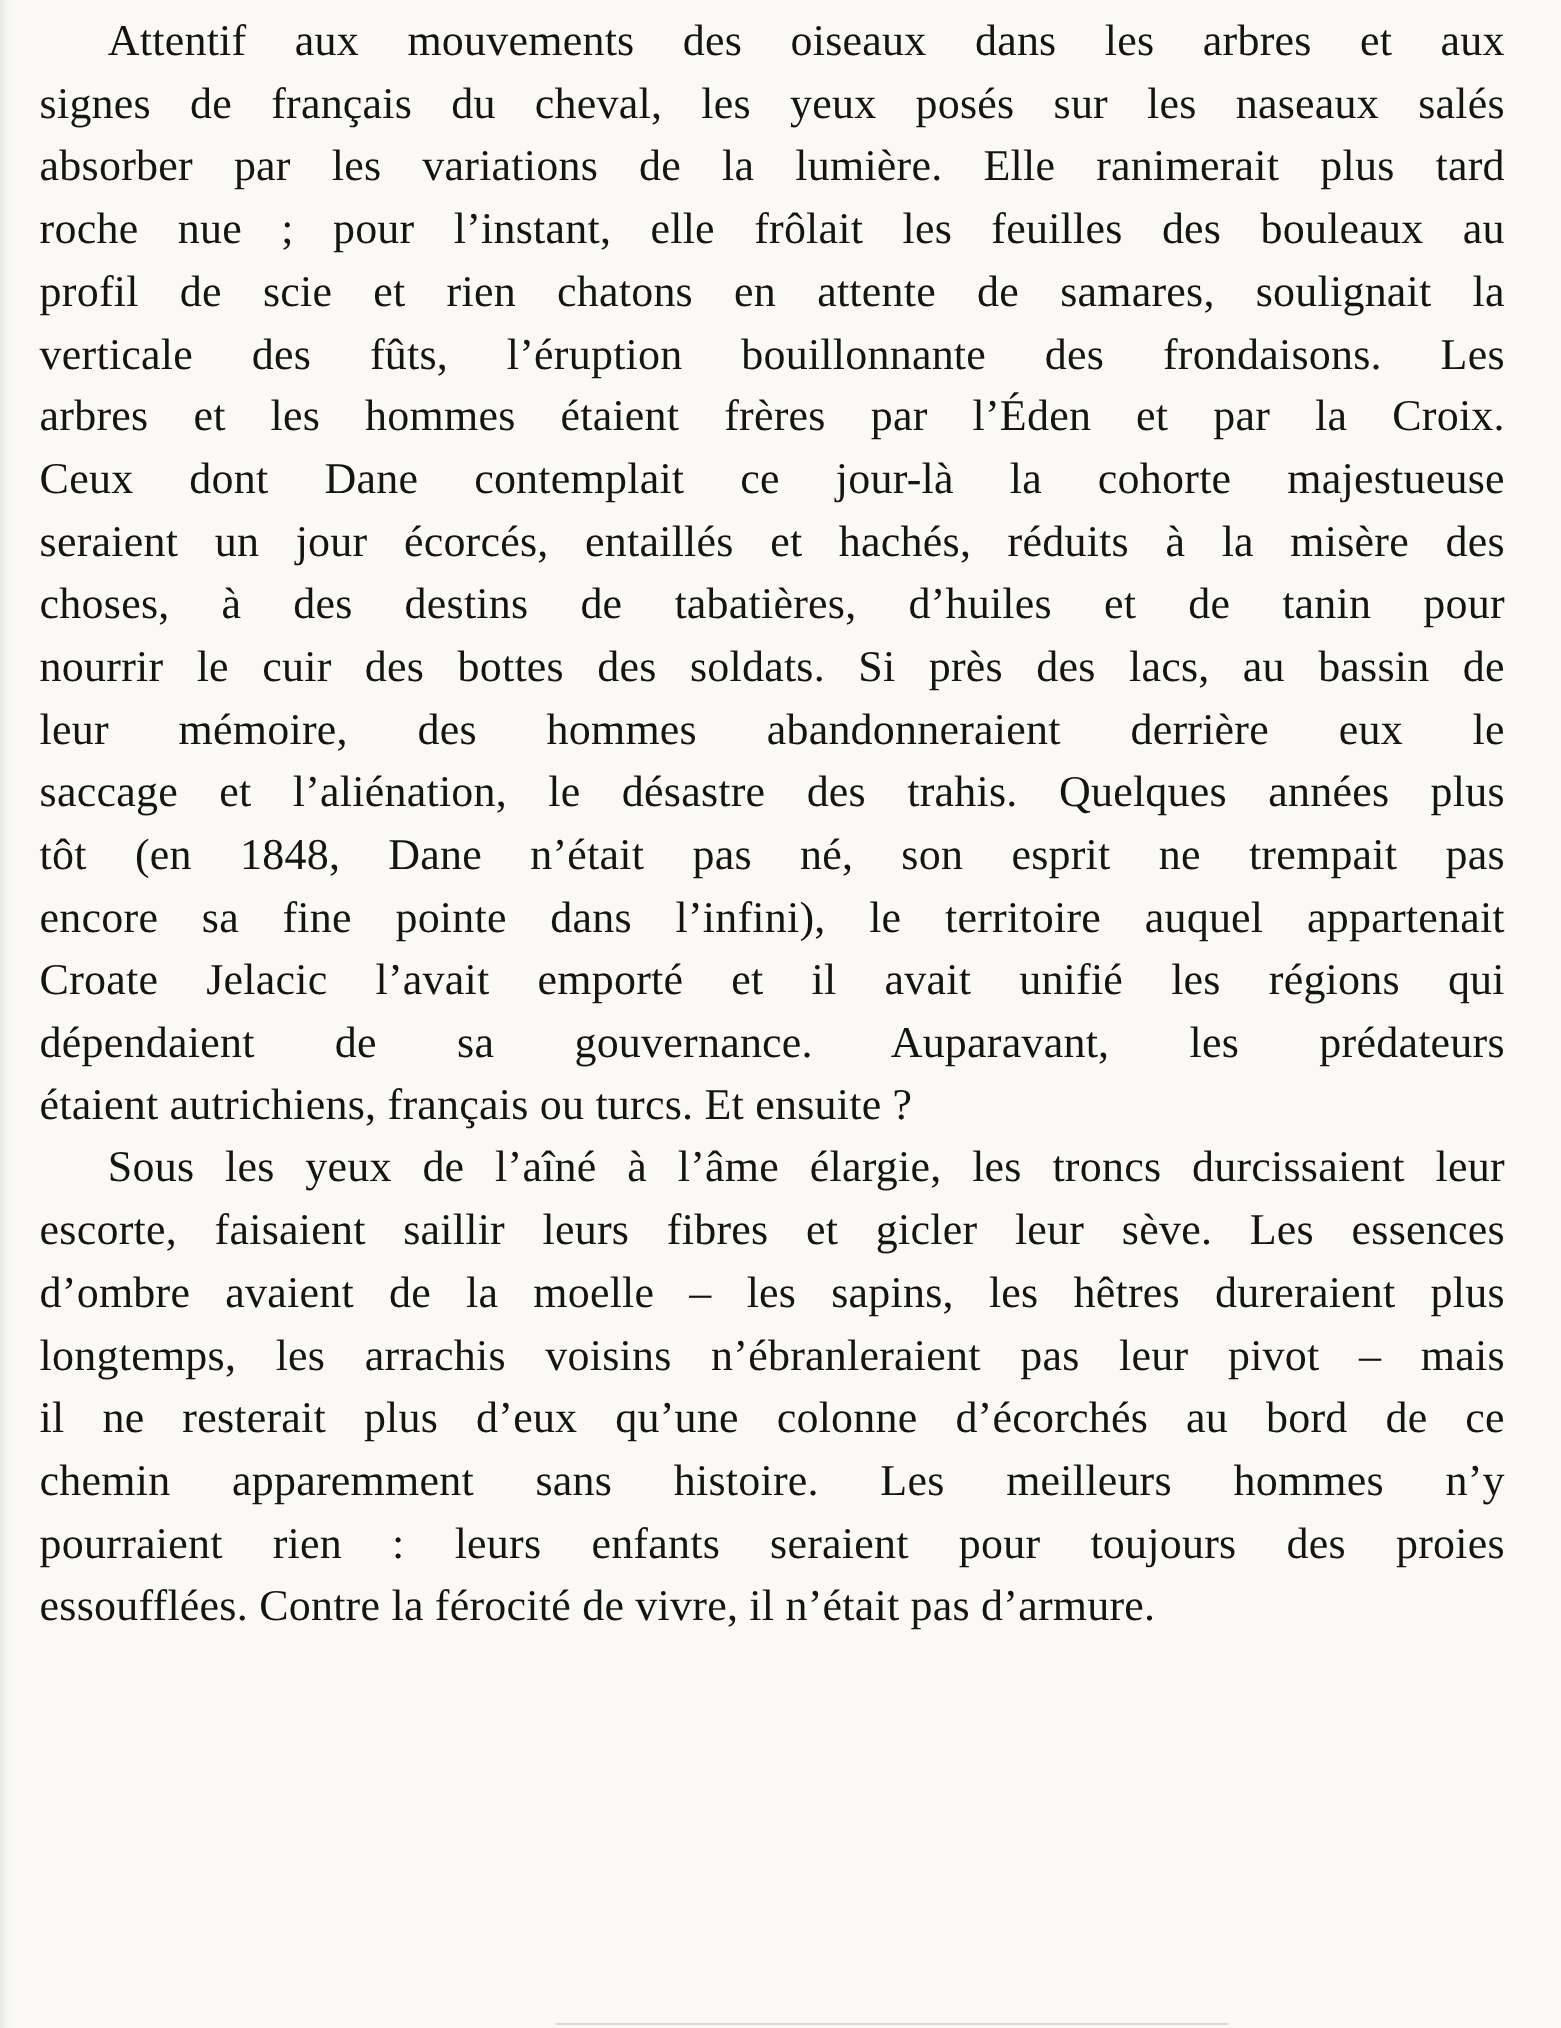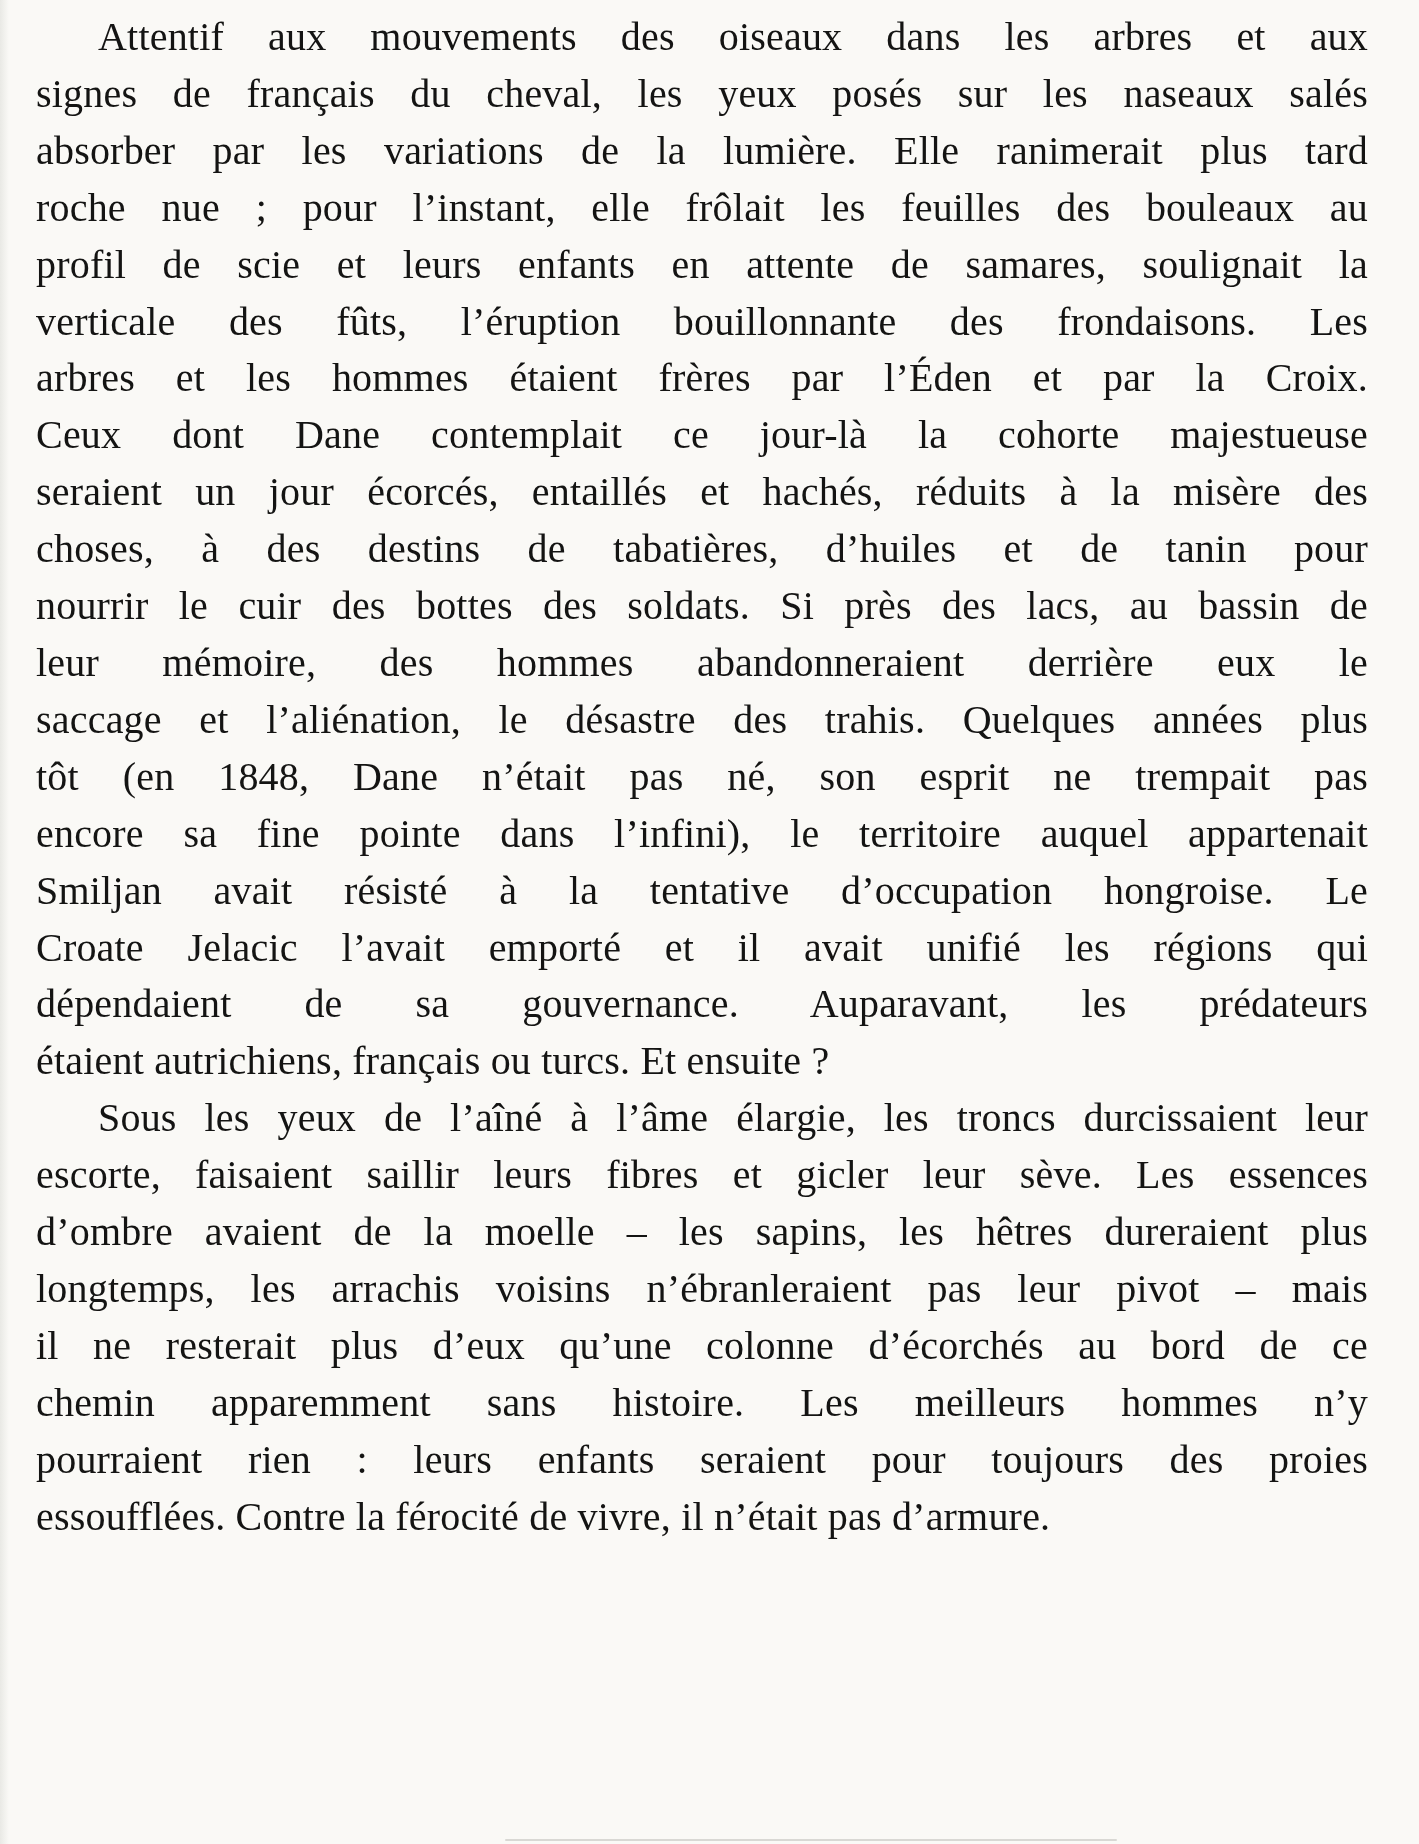--- a/index.html
+++ b/index.html
@@ -65,32 +65,31 @@
 </head>
 <body>
 
 <div class="page" style="background: rgb(250, 249, 246); color: rgb(20, 20, 19);">
   <div id="text-block">
       <div class="paragraph">
         <div class="line first-line">Attentif aux mouvements des oiseaux dans les arbres et aux</div>
         <div class="line">signes de français du cheval, les yeux posés sur les naseaux salés</div>
         <div class="line">absorber par les variations de la lumière. Elle ranimerait plus tard</div>
         <div class="line">roche nue ; pour l’instant, elle frôlait les feuilles des bouleaux au</div>
-        <div class="line">profil de scie et leurs enfants en attente de samares, soulignait la</div>
+        <div class="line">profil de scie et rien chatons en attente de samares, soulignait la</div>
         <div class="line">verticale des fûts, l’éruption bouillonnante des frondaisons. Les</div>
         <div class="line">arbres et les hommes étaient frères par l’Éden et par la Croix.</div>
         <div class="line">Ceux dont Dane contemplait ce jour-là la cohorte majestueuse</div>
         <div class="line">seraient un jour écorcés, entaillés et hachés, réduits à la misère des</div>
         <div class="line">choses, à des destins de tabatières, d’huiles et de tanin pour</div>
         <div class="line">nourrir le cuir des bottes des soldats. Si près des lacs, au bassin de</div>
         <div class="line">leur mémoire, des hommes abandonneraient derrière eux le</div>
         <div class="line">saccage et l’aliénation, le désastre des trahis. Quelques années plus</div>
         <div class="line">tôt (en 1848, Dane n’était pas né, son esprit ne trempait pas</div>
         <div class="line">encore sa fine pointe dans l’infini), le territoire auquel appartenait</div>
-        <div class="line">Smiljan avait résisté à la tentative d’occupation hongroise. Le</div>
         <div class="line">Croate Jelacic l’avait emporté et il avait unifié les régions qui</div>
         <div class="line">dépendaient de sa gouvernance. Auparavant, les prédateurs</div>
         <div class="line para-end">étaient autrichiens, français ou turcs. Et ensuite ?</div>
       </div>
       <div class="paragraph">
         <div class="line first-line">Sous les yeux de l’aîné à l’âme élargie, les troncs durcissaient leur</div>
         <div class="line">escorte, faisaient saillir leurs fibres et gicler leur sève. Les essences</div>
         <div class="line">d’ombre avaient de la moelle – les sapins, les hêtres dureraient plus</div>
         <div class="line">longtemps, les arrachis voisins n’ébranleraient pas leur pivot – mais</div>
         <div class="line">il ne resterait plus d’eux qu’une colonne d’écorchés au bord de ce</div>

